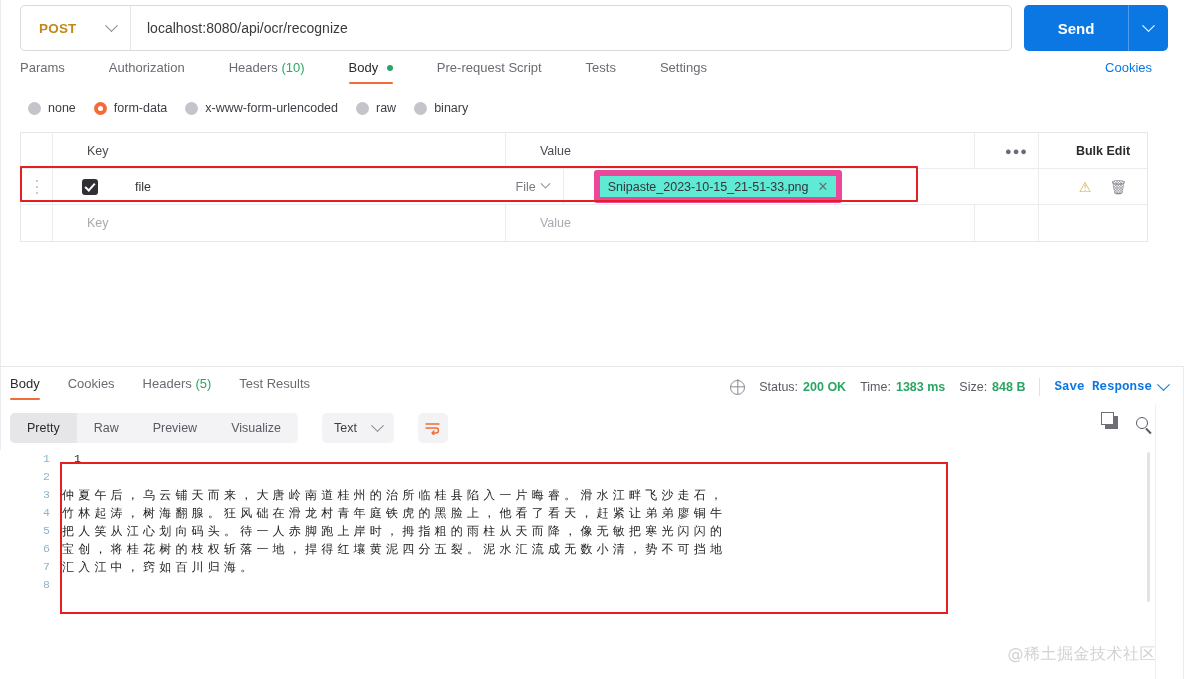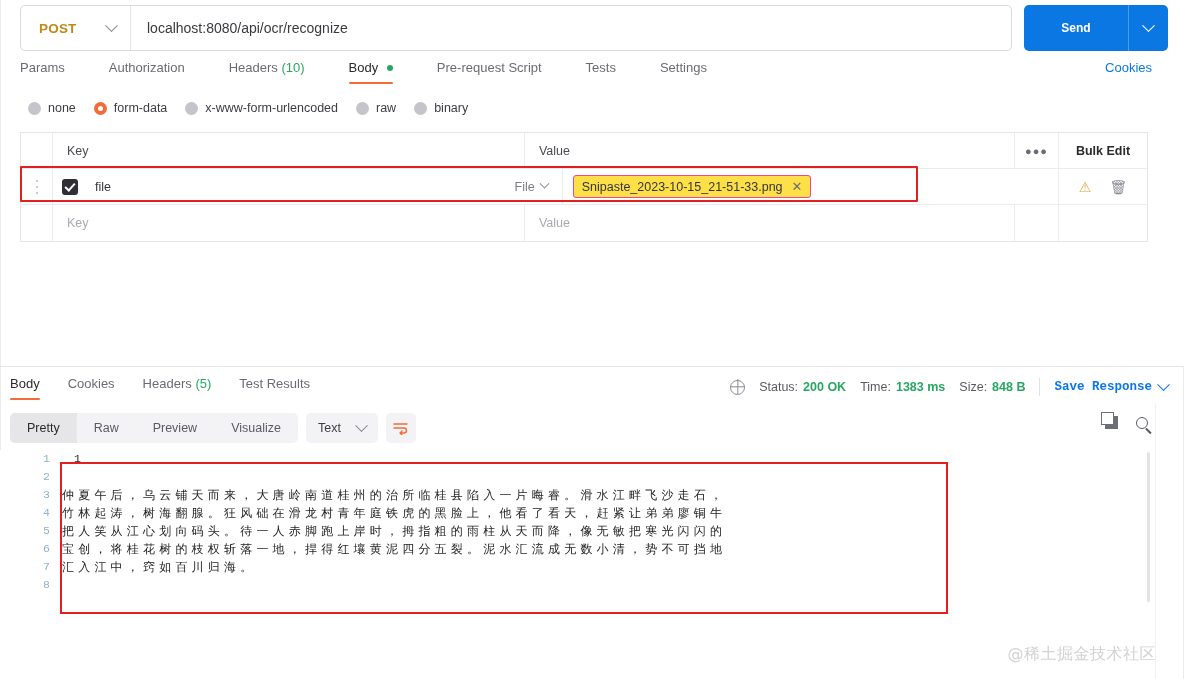--- a/index.html
+++ b/index.html
@@ -27,21 +27,21 @@
     border-right: 1px solid #e4e4e8;
   }
   .method-label { font-size: 13.5px; font-weight: 700; color: #c2891a; letter-spacing:.2px; }
   .chev { width: 9px; height: 9px; border-right: 1.6px solid #8b8b93;
           border-bottom: 1.6px solid #8b8b93; transform: rotate(45deg) translate(-2px,-2px); }
   .chev.sm { width:7px; height:7px; border-width:1.4px; }
   .url-input { flex:1; border:none; outline:none; font-size:14px; color:#3a3a3f;
                padding: 0 16px; font-family:"Liberation Sans", sans-serif; background:transparent;}
   .send-btn {
     width: 104px; height: 46px; background: #0b77e3; border-radius: 5px 0 0 5px;
-    color:#fff; font-size:12px; font-weight:700; display:flex; align-items:center;
+    color:#fff; font-size:15px; font-weight:700; display:flex; align-items:center;
     justify-content:center; cursor:pointer;text-align:center;
   }
   .send-caret {
     width: 40px; height: 46px; background:#0b77e3; border-radius: 0 5px 5px 0;
     display:flex; align-items:center; justify-content:center; cursor:pointer;
     border-left: 1px solid rgba(255,255,255,.28);
   }
   .send-caret .chev { border-color:#fff; }
   .send-group { display:flex; }
 
@@ -76,21 +76,21 @@
   .radio { width:13px; height:13px; border-radius:50%; background:#c4c4ca; position:relative; }
   .radio.on { background:#f26b3a; }
   .radio.on::after { content:""; position:absolute; left:4px; top:4px; width:5px; height:5px;
                      border-radius:50%; background:#fff; }
 
   
   .kv-table {
     position:absolute; left:20px; top:132px; width:1128px;
     border:1px solid #e6e6ea; border-top:1px solid #e6e6ea;
   }
-  .kv-row { display:flex; height:36px; border-bottom:1px solid #ececf0; align-items:center; }
+  .kv-row { display:flex; height:36px; border-bottom:1px solid #ececf0; align-items:center;gap:20px; }
   .kv-row.last { border-bottom:none; }
   .c-handle { width:32px; height:100%; display:flex; align-items:center; justify-content:center;
               border-right:1px solid #ececf0; }
   .grip { width:2px; height:14px; display:flex; flex-direction:column; justify-content:space-between; }
   .grip i { display:block; width:2px; height:2px; background:#b9b9c0; border-radius:50%; }
   .c-check { width:34px; display:flex; align-items:center; justify-content:center; }
   .cb { width:16px; height:16px; border-radius:3px; background:#2f2f35; position:relative; cursor:pointer;}
   .cb::after { content:""; position:absolute; left:5px; top:2px; width:4px; height:8px;
                border-right:2px solid #fff; border-bottom:2px solid #fff; transform:rotate(42deg); }
   .c-key { flex:1; display:flex; align-items:center; justify-content:space-between;
@@ -101,22 +101,22 @@
            border-right:1px solid #ececf0; }
   .c-more { width:44px; display:flex; align-items:center; justify-content:center;
             border-right:1px solid #ececf0; height:100%; color:#6b6b74; letter-spacing:1px; font-size:11px;}
   .c-bulk { width:88px; display:flex; align-items:center; justify-content:center; height:100%;
             font-size:12.5px; color:#2b2b2b; font-weight:700; cursor:pointer;}
   .c-bulk.plain { font-weight:400; color:#6b6b74; }
   .c-actions { width:88px; display:flex; align-items:center; justify-content:center; gap:18px; height:100%; }
   .file-tag { font-size:12.5px; color:#7b7b84; display:flex; align-items:center; gap:6px; cursor:pointer;}
   .ph { color:#a9a9b2; font-size:12.5px; }
   .file-chip {
-    display:inline-flex; align-items:center; gap:9px; border:1px solid #ec4899; border-radius:3px;
-    padding:3px 8px; font-size:12.5px; color:#35353b; background:#fde047;
+    display:inline-flex; align-items:center; gap:9px; border:6px solid #ec4899; border-radius:3px;
+    padding:3px 8px; font-size:12.5px; color:#35353b; background:#5eead4;
   }
   .chip-x { color:#6e6e77; font-size:13px; cursor:pointer; }
   .warn-ico { color:#e0a93b; font-size:14px; cursor:pointer; }
   .trash-ico { color:#8a8a93; font-size:14px; cursor:pointer; }
   .kv-cellkey { font-size:12.5px; color:#35353b; }
 
   .red-outline {
     position:absolute; left:20px; top:166px; width:898px; height:36px;
     border:2.5px solid #e41f1f; pointer-events:none; border-radius:1px;
   }
@@ -132,21 +132,21 @@
   .globe { width:15px; height:15px; border-radius:50%; border:1.4px solid #8a8a93; position:relative;}
   .globe::before { content:""; position:absolute; left:50%; top:-1.4px; width:1.4px; height:15px;
                    background:#8a8a93; transform:translateX(-50%); }
   .globe::after { content:""; position:absolute; top:50%; left:-1.4px; width:15px; height:1.4px;
                   background:#8a8a93; transform:translateY(-50%); }
   .save-resp { color:#0b77e3; font-weight:700; display:flex; align-items:center; gap:7px; cursor:pointer;font-family:Liberation Mono, monospace; }
   .save-resp .chev { border-color:#0b77e3; }
   .vdiv { width:1px; height:18px; background:#e0e0e6; }
 
   
-  .resp-toolbar { position:absolute; left:10px; top:413px; display:flex; align-items:flex-end; gap:8px; }
+  .resp-toolbar { position:absolute; left:10px; top:413px; display:flex; align-items:flex-end; gap:24px; }
   .seg { display:flex; background:#f3f3f5; border-radius:5px; overflow:hidden; height:30px; }
   .seg div { padding:0 17px; display:flex; align-items:center; font-size:12.5px; color:#5a5a63;
              cursor:pointer; }
   .seg div.on { background:#e6e6e9; color:#2b2b2b; }
   .selbox { height:30px; background:#f3f3f5; border-radius:5px; display:flex; align-items:center;
             gap:16px; padding:0 12px; font-size:12.5px; color:#3d3d44; cursor:pointer; }
   .wrapbtn { height:30px; width:30px; background:#f3f3f5; border-radius:5px; display:flex;
              align-items:center; justify-content:center; cursor:pointer; }
   .resp-icons { position:absolute; right:36px; top:416px; display:flex; align-items:center; gap:18px; }
   .copy-ico { width:13px; height:13px; border:1.6px solid #6e6e77; background:#6e6e77; position:relative;}

